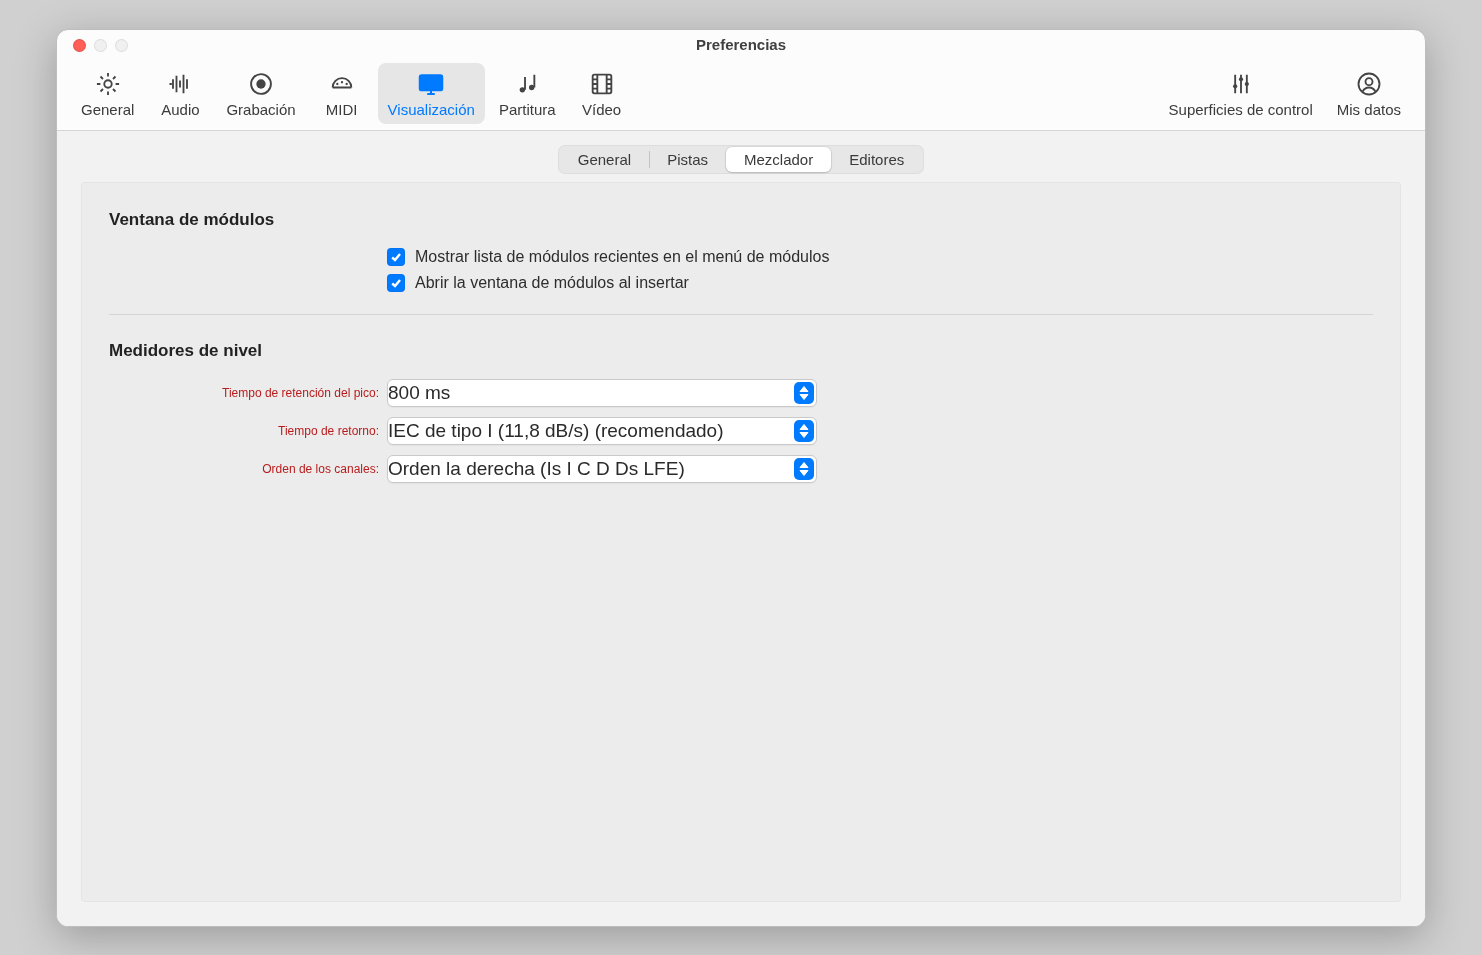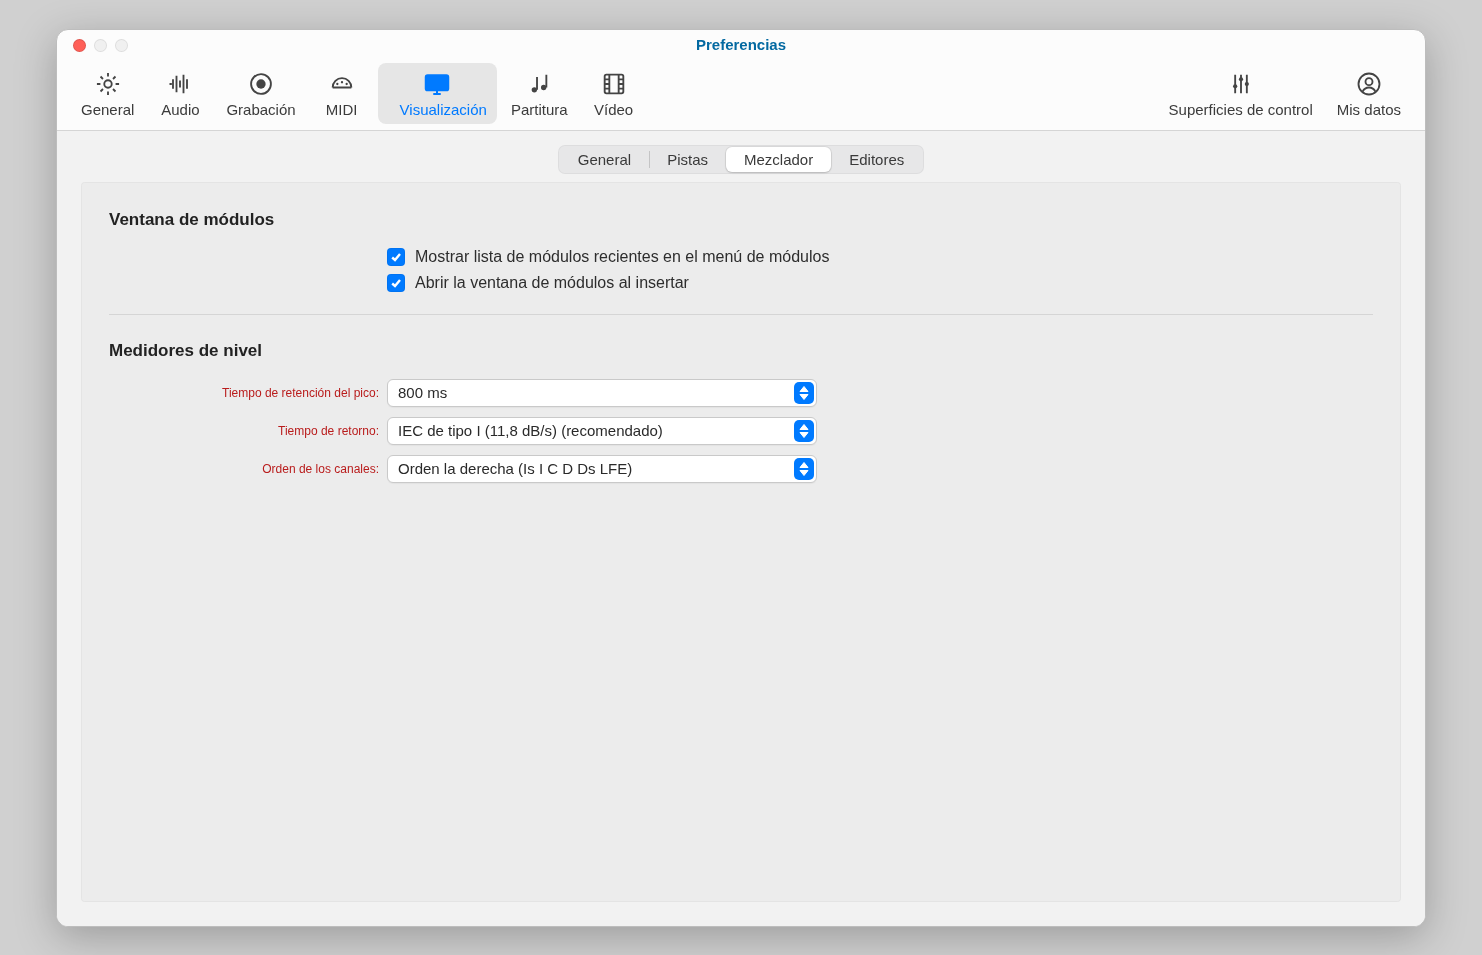--- a/index.html
+++ b/index.html
@@ -34,36 +34,36 @@
     box-shadow:0 10px 40px rgba(0,0,0,.25);
   }
   .titlebar{
     height:32px;position:relative;display:flex;align-items:center;justify-content:center;
   }
   .traffic{position:absolute;left:16px;top:9px;display:flex;gap:8px;}
   .traffic span{width:13px;height:13px;border-radius:50%;display:block;}
   .t-red{background:#ff5f57;border:1px solid rgba(0,0,0,.12);}
   .t-yel{background:#f0f0f0;border:1px solid rgba(0,0,0,.08);}
   .t-grn{background:#f0f0f0;border:1px solid rgba(0,0,0,.08);}
-  .title{font-size:15px;font-weight:600;color:#0369a1;}
+  .title{font-size:15px;font-weight:600;color:#404040;}
   .toolbar{
     display:flex;gap:4px;padding:4px 14px 6px;align-items:flex-end;
     border-bottom:1px solid var(--divider);
     background:var(--toolbar-bg);
     flex-wrap:wrap;
   }
   .tb-item{
     display:flex;flex-direction:column;align-items:center;justify-content:flex-end;
     padding:6px 10px;
     border-radius:8px;
     cursor:default;
     min-width:64px;
   }
   .tb-item.selected{background:#e6e6e6;}
-  .tb-item.selected .tb-label{color:var(--accent);margin-left:12px;}
+  .tb-item.selected .tb-label{color:var(--accent);}
   .tb-item.selected .tb-icon svg{stroke:var(--accent);fill:var(--accent);}
   .tb-icon{height:30px;display:flex;align-items:center;justify-content:center;}
   .tb-icon svg{stroke:#444;stroke-width:1.6;fill:none;}
   .tb-label{font-size:15px;color:var(--text-light);margin-top:2px;white-space:nowrap;}
   .spacer{flex:1;}
   .content-wrap{flex:1;background:#f2f2f2;padding:14px 24px 24px;}
   .segmented{
     display:flex;margin:0 auto 8px;width:fit-content;
     background:var(--seg-bg);border-radius:7px;padding:2px;
     box-shadow:inset 0 0 0 1px rgba(0,0,0,.04);
@@ -91,23 +91,22 @@
     display:flex;align-items:center;justify-content:center;flex:none;
     box-shadow:inset 0 0 0 1px rgba(0,0,0,.05);
   }
   .checkbox svg{stroke:#fff;stroke-width:2.4;fill:none;}
   .hr{height:1px;background:var(--divider);margin:22px 0 26px;}
   .form-row{display:flex;align-items:center;margin-bottom:10px;}
   .form-label{width:278px;text-align:right;padding-right:8px;font-size:12px;color:#b91c1c;}
   .select{
     position:relative;display:flex;align-items:center;
     background:var(--control-bg);border:1px solid var(--control-border);border-radius:6px;
-    height:28px;width:430px;font-size:15px;color:#2a2a2a;
+    height:28px;width:430px;font-size:19px;color:#2a2a2a;
     box-shadow:0 1px 1px rgba(0,0,0,.04);
-    padding-left:10px;
   }
   .select .stepper{
     position:absolute;right:2px;top:2px;bottom:2px;width:20px;border-radius:5px;background:var(--accent);
     display:flex;flex-direction:column;align-items:center;justify-content:center;
   }
   .select .stepper svg{stroke:#fff;fill:#fff;}
 </style>
 </head>
 <body>
 

